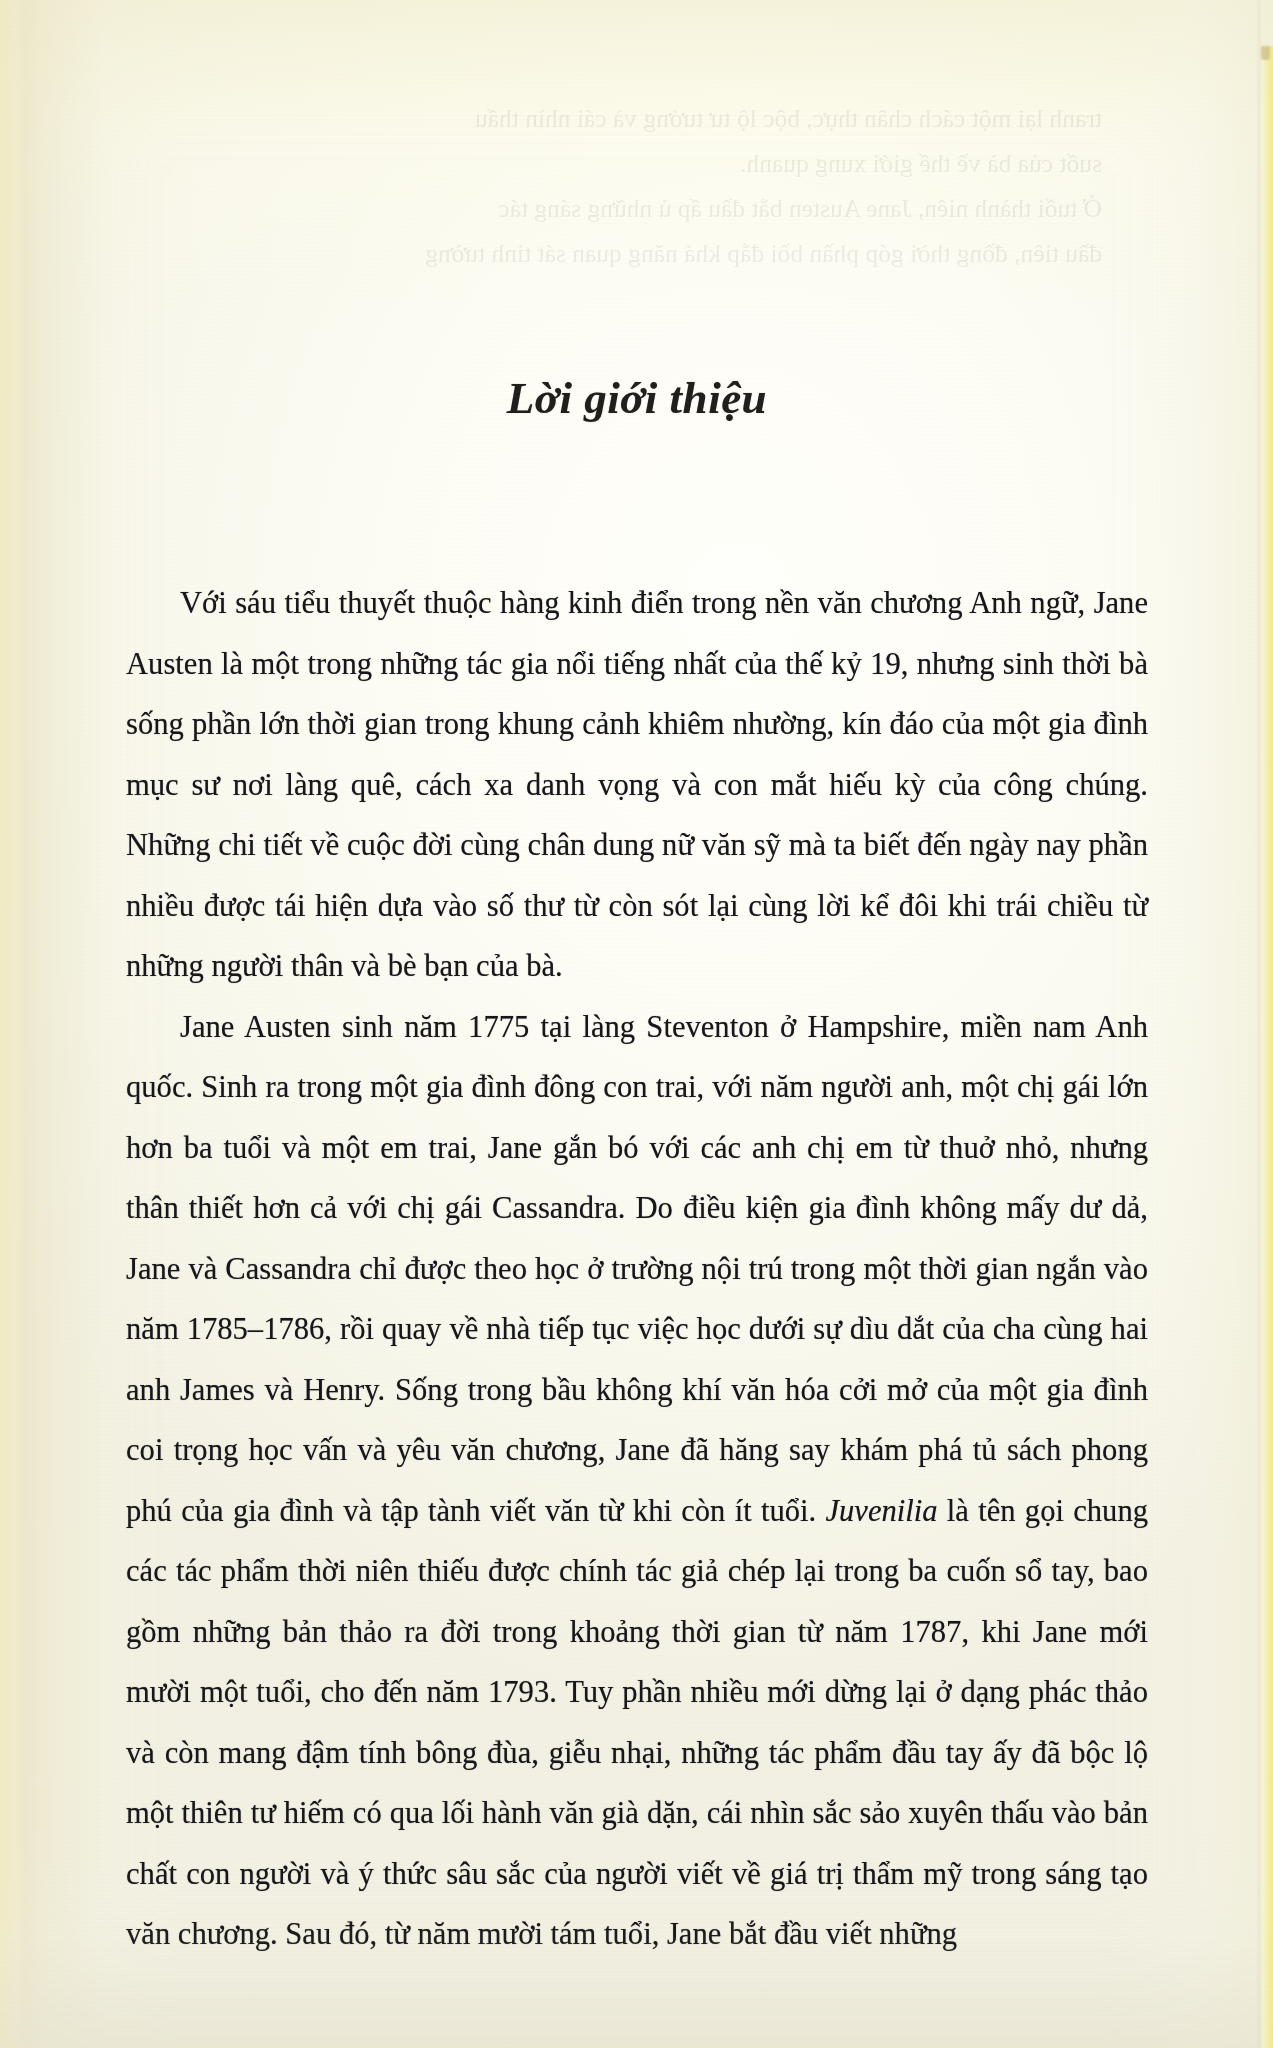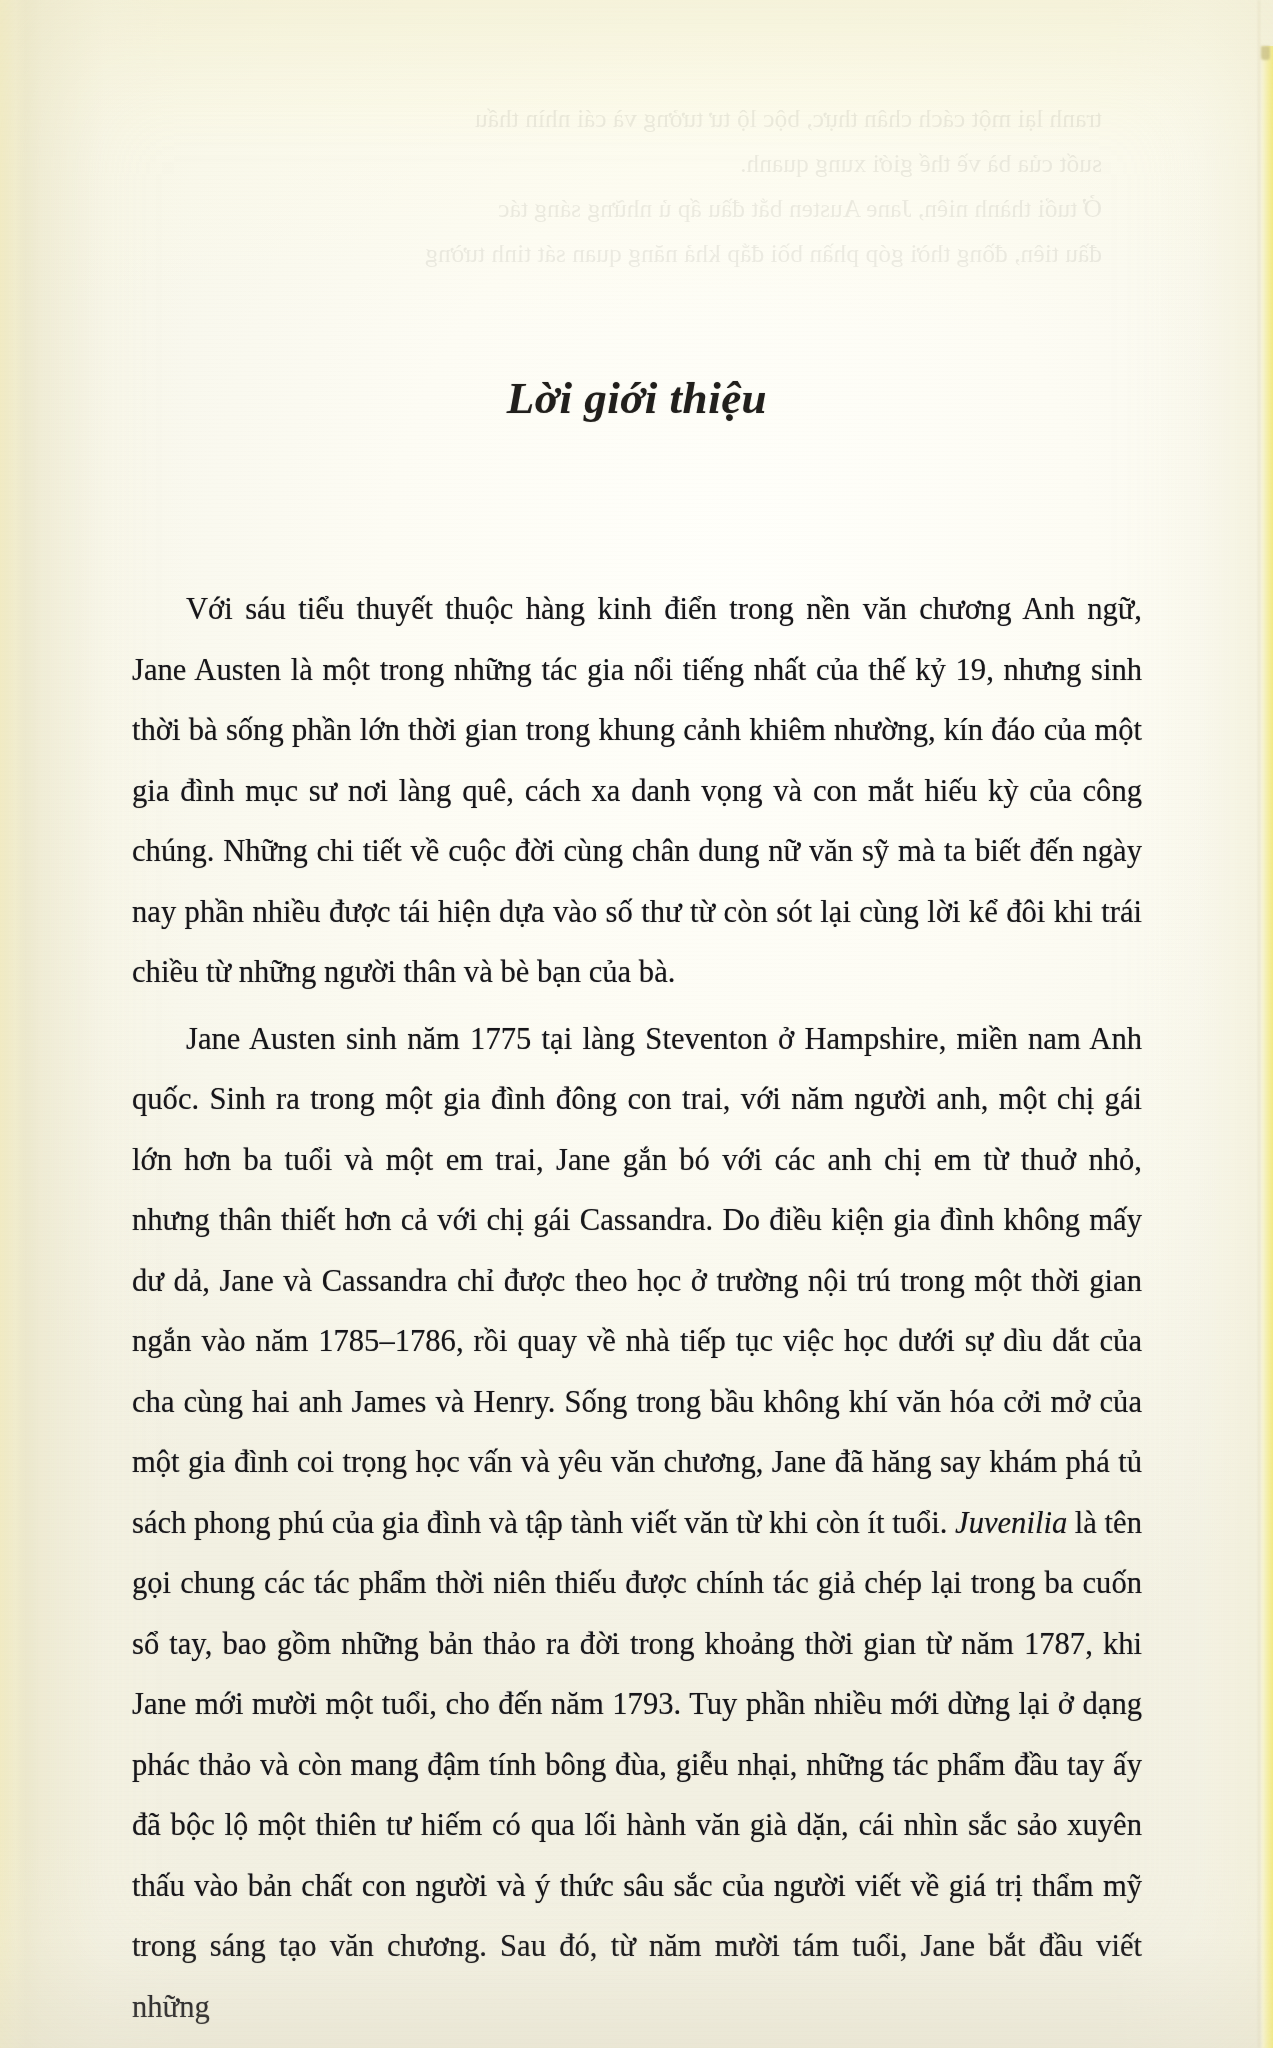--- a/index.html
+++ b/index.html
@@ -159,21 +159,21 @@
     left: 0;
     width: 1022px;
     color: #17161a;
     font-size: 30.6px;
     line-height: 60.5px;
     text-align: justify;
     text-justify: inter-word;
     text-shadow: 0 0 0.9px rgba(26,25,28,0.5);
   }
   .body-copy p {
-    margin: 6px;
+    margin: 0;
     text-indent: 54px;
   }
   .body-copy em { }
 
   
   .grain {
     position: absolute;
     inset: 0;
     pointer-events: none;
     background-image:

